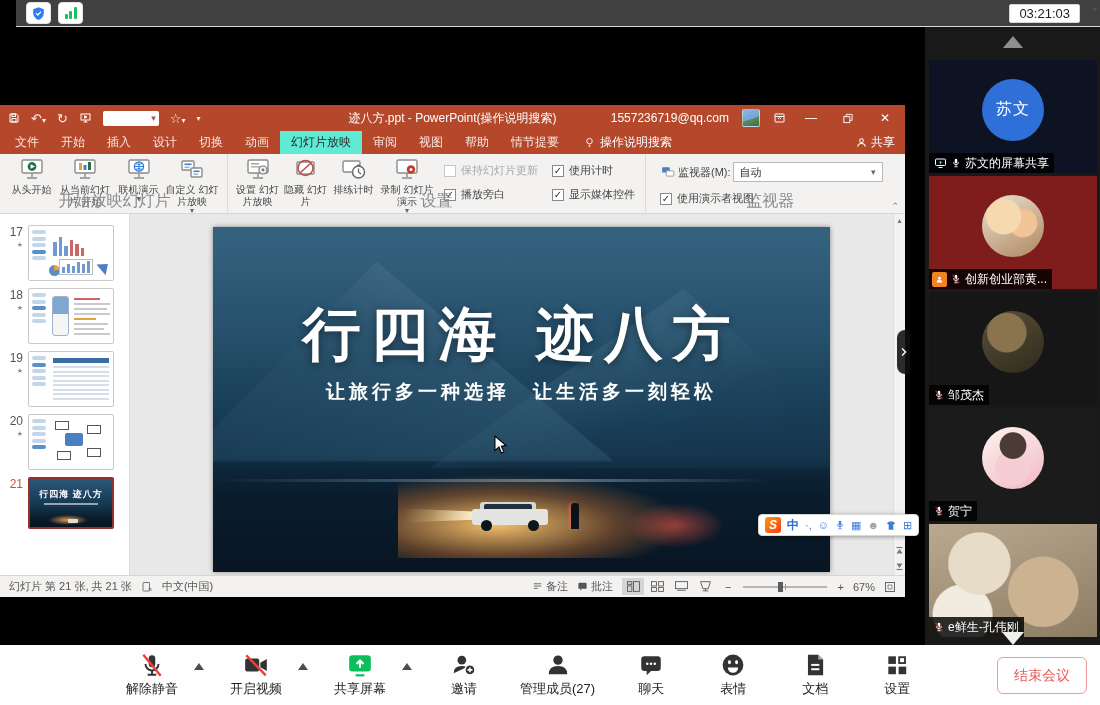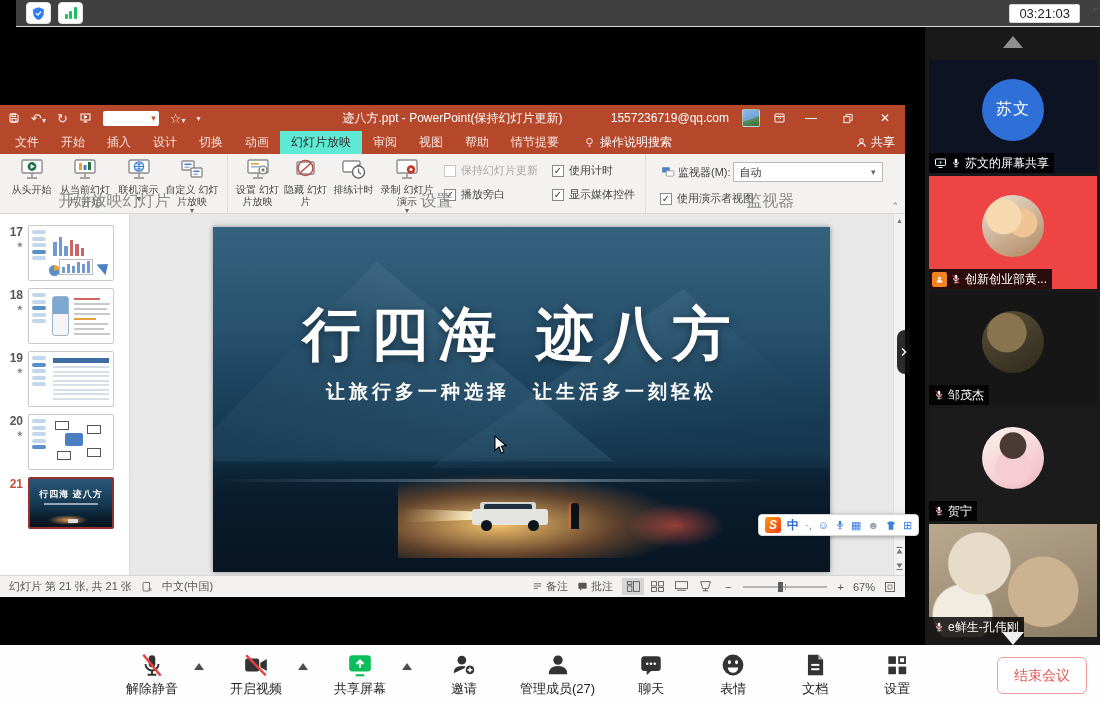--- a/index.html
+++ b/index.html
@@ -49,21 +49,21 @@
   .cb .dis-t { color:#a8a8a8; }
   .moncol { display:flex; flex-direction:column; gap:9px; padding:6px 6px 0 8px; font-size:11px; color:#454545; }
   .monrow { display:flex; align-items:center; gap:2px; }
   .monsel { width:150px; height:20px; background:#fff; border:1px solid #b9b9b9; display:flex; align-items:center; justify-content:space-between; padding:0 6px; font-size:11px; color:#333; }
   .ribcollapse { position:absolute; right:6px; bottom:2px; color:#777; font-size:9px; }
 
   
   .workspace { position:absolute; top:109px; bottom:22px; left:0; right:0; display:flex; background:#e8e8e8; }
   .thumbpane { width:130px; background:#fff; border-right:1px solid #dadada; padding-top:11px; overflow:hidden; }
   .trow { display:flex; margin-bottom:7px; }
-  .tnum { width:28px; display:flex; flex-direction:column; align-items:flex-end; padding-right:5px; font-size:12px; color:#555;font-weight:bold; }
+  .tnum { width:28px; display:flex; flex-direction:column; align-items:flex-end; padding-right:5px; font-size:12px; color:#555; }
   .tnum .star { font-size:7px; color:#8a8a8a; margin-top:2px; }
   .tnum.sel { color:#c94f38; }
   .tbox { width:86px; height:56px; background:#fff; border:1px solid #c9c9c9; border-radius:2px; position:relative; overflow:hidden; }
   .tbox.sel { border:2px solid #93322a; height:52px; }
   .pillcol { position:absolute; left:3px; top:4px; display:flex; flex-direction:column; gap:2.5px; }
   .pillcol i { display:block; width:14px; height:4px; background:#c3d6ec; border-radius:2px; }
   .pillcol i.on { background:#5b8fc9; }
   
   .m17-bars { position:absolute; left:24px; top:8px; display:flex; align-items:flex-end; gap:2px; height:22px; }
   .m17-bars i { display:block; width:3.5px; background:#6f9bd1; }
@@ -129,21 +129,21 @@
   .panelhandle { position:absolute; left:897px; top:303px; width:13px; height:44px; background:rgba(15,15,15,.88); border-radius:8px 0 0 8px; display:flex; align-items:center; justify-content:center; }
 
   .cursor { position:absolute; left:493px; top:408px; z-index:50; }
 
   
   .sidebar { position:absolute; top:27px; right:0; width:175px; height:618px; background:#191919; overflow:hidden; }
   .sb-up { position:absolute; top:9px; left:50%; transform:translateX(-50%); width:0; height:0; border-left:10px solid transparent; border-right:10px solid transparent; border-bottom:12px solid #8f8f8f; }
   .tiles { position:absolute; top:33px; left:4px; right:3px; }
   .tile { position:relative; height:113px; margin-bottom:3px; background:#242424; overflow:hidden;text-align:right; }
   .tile.t1 { background:#0d1322; }
-  .tile.t2 { background:#ef4444; }
+  .tile.t2 { background:#7f1d1d; }
   .tile.t3 { background:#161616; }
   .tile.t4 { background:#1b1b1b; }
   .tile.t5 { background:radial-gradient(circle at 30% 35%,#e7dcc8 0 22%,transparent 23%),radial-gradient(circle at 68% 60%,#cbb392 0 26%,transparent 27%),radial-gradient(circle at 20% 80%,#f2ece0 0 18%,transparent 19%),linear-gradient(160deg,#b9a98f,#8d7c64); }
   .ava { position:absolute; left:50%; top:44%; transform:translate(-50%,-50%); width:62px; height:62px; border-radius:50%; display:flex; align-items:center; justify-content:center; }
   .ava.blue { background:#2f6fd8; color:#fff; font-size:16px; letter-spacing:1px; }
   .ava.cartoon { background:radial-gradient(circle at 35% 35%,#f6d9ae 0 30%,transparent 32%),radial-gradient(circle at 66% 45%,#f0c494 0 26%,transparent 28%),linear-gradient(150deg,#e9e2d6,#b0875f); }
   .ava.photo3 { background:radial-gradient(circle at 40% 35%,#8a7450 0 35%,transparent 37%),linear-gradient(150deg,#5c5138,#2e2a1d); }
   .ava.photo4 { background:radial-gradient(circle at 50% 30%,#4a3b35 0 24%,transparent 26%),radial-gradient(circle at 50% 65%,#f6cdd3 0 34%,transparent 36%),linear-gradient(150deg,#fdf3ef,#f0b9c2); }
   .nmbar { position:absolute; left:0; bottom:0; height:20px; max-width:100%; background:rgba(0,0,0,.82); color:#fff; font-size:12px; display:flex; align-items:center; gap:4px; padding:0 5px; white-space:nowrap; }
   .badge { width:15px; height:15px; background:#f28322; border-radius:2px; display:flex; align-items:center; justify-content:center; margin-left:-2px; }
@@ -181,21 +181,21 @@
       <svg width="14" height="14" viewBox="0 0 24 24" fill="none" stroke="#555" stroke-width="2.4">
           <path d="M9 4 H4 v5 M15 20 h5 v-5"></path>
         </svg>
     </div>
   </div>
 
   <div class="sharearea">
     <div class="pptwin">
 
       <div class="tbar">
-        <div class="tbtitle">迹八方.ppt  -  PowerPoint(保持幻灯片更新)</div>
+        <div class="tbtitle">迹八方.ppt  -  PowerPoint(操作说明搜索)</div>
         <div class="qat">
           <svg width="12" height="12" viewBox="0 0 24 24" fill="none" stroke="#fff" stroke-width="2">
               <path d="M4 4 h13 l3 3 v13 H4 z"></path>
               <rect x="8" y="13" width="8" height="7"></rect>
               <rect x="8" y="4" width="7" height="5"></rect>
             </svg>
           <span>↶<span style="font-size:8px">▾</span></span>
           <span>↻</span>
           <svg width="13" height="12" viewBox="0 0 24 24" fill="none" stroke="#fff" stroke-width="2">
               <rect x="3" y="4" width="18" height="12"></rect>

